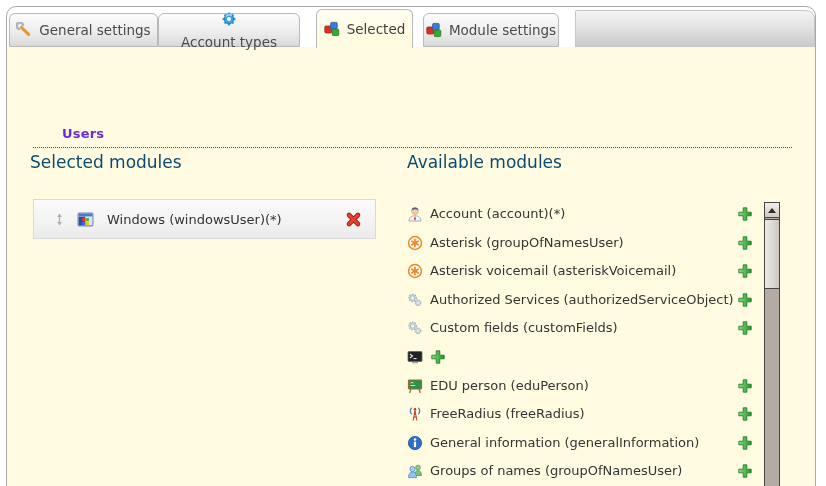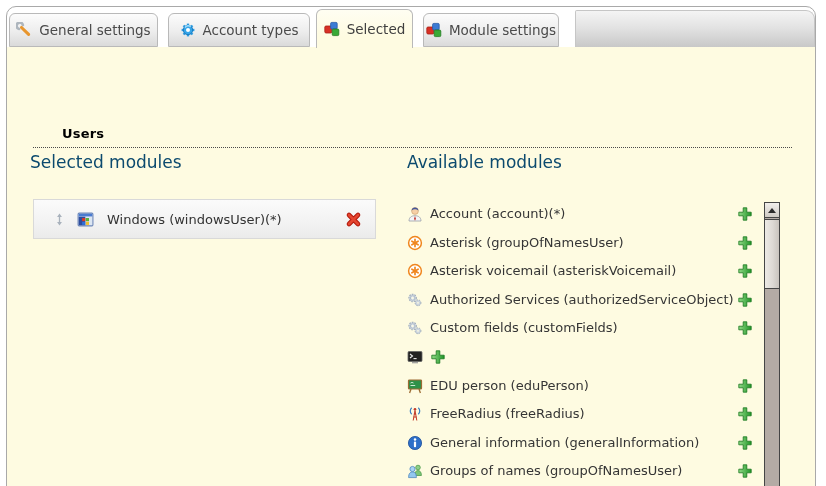--- a/index.html
+++ b/index.html
@@ -33,21 +33,21 @@
     color:#3F3F3F;
   }
   .content{
     position:absolute;left:0;top:40px;width:808px;height:460px;
     background:#FEFBE1;z-index:1;
   }
   .icn{display:inline-block;width:16px;height:16px;flex:0 0 auto;line-height:0}
   .icn svg{width:100%;height:100%;display:block}
   .section-head{
     position:absolute;left:33px;top:79px;display:flex;align-items:flex-start;gap:7px;
-    font-size:13px;font-weight:bold;color:#000000;letter-spacing:.2px;
+    font-size:13px;font-weight:bold;color:#6d28d9;letter-spacing:.2px;
   }
   .section-head .icn{width:15px;height:15px}
   .dotted-rule{position:absolute;left:26px;top:100px;width:759px;height:0;
     border-bottom:1px dotted #4a4a4a;}
   .col-label{position:absolute;top:105px;font-size:17px;color:#0c4a6e;white-space:nowrap}
   .col-label.sel{left:23px}
   .col-label.avail{left:400px}
   .selected-list{position:absolute;left:26px;top:152px;width:343px}
   .selrow{
     width:343px;height:40px;box-sizing:border-box;margin-bottom:6px;
@@ -92,21 +92,21 @@
 
   <div class="tab" style="left: 2px; width: 149px;">
         <span class="icn">
           <svg viewBox="0 0 16 16">
             <path d="M6.9 3.1 A3.2 3.2 0 1 0 3.1 6.9" fill="none" stroke="#AEB6BE" stroke-width="2.6" stroke-linecap="round"></path>
             <line x1="5.5" y1="5.5" x2="12.6" y2="12.4" stroke="#E8962E" stroke-width="3.1" stroke-linecap="round"></line>
           </svg>
         </span>
         <span>General settings</span>
       </div>
-      <div class="tab" style="left: 161px; width: 142px;">
+      <div class="tab" style="left: 151px; width: 142px; flex-direction: column;">
         <span class="icn">
           <svg viewBox="0 0 16 16">
             <g stroke="#2D9BE0" stroke-width="2.3">
               <line x1="8" y1="1.6" x2="8" y2="14.4"></line>
               <line x1="1.6" y1="8" x2="14.4" y2="8"></line>
               <line x1="3.5" y1="3.5" x2="12.5" y2="12.5"></line>
               <line x1="12.5" y1="3.5" x2="3.5" y2="12.5"></line>
             </g>
             <circle cx="8" cy="8" r="4.7" fill="#35A5E8" stroke="#1B7ABF" stroke-width="1"></circle>
             <path d="M4.9 5.6 A4 4 0 0 1 10.8 4.6" fill="none" stroke="#9FDCFB" stroke-width="1.4"></path>

